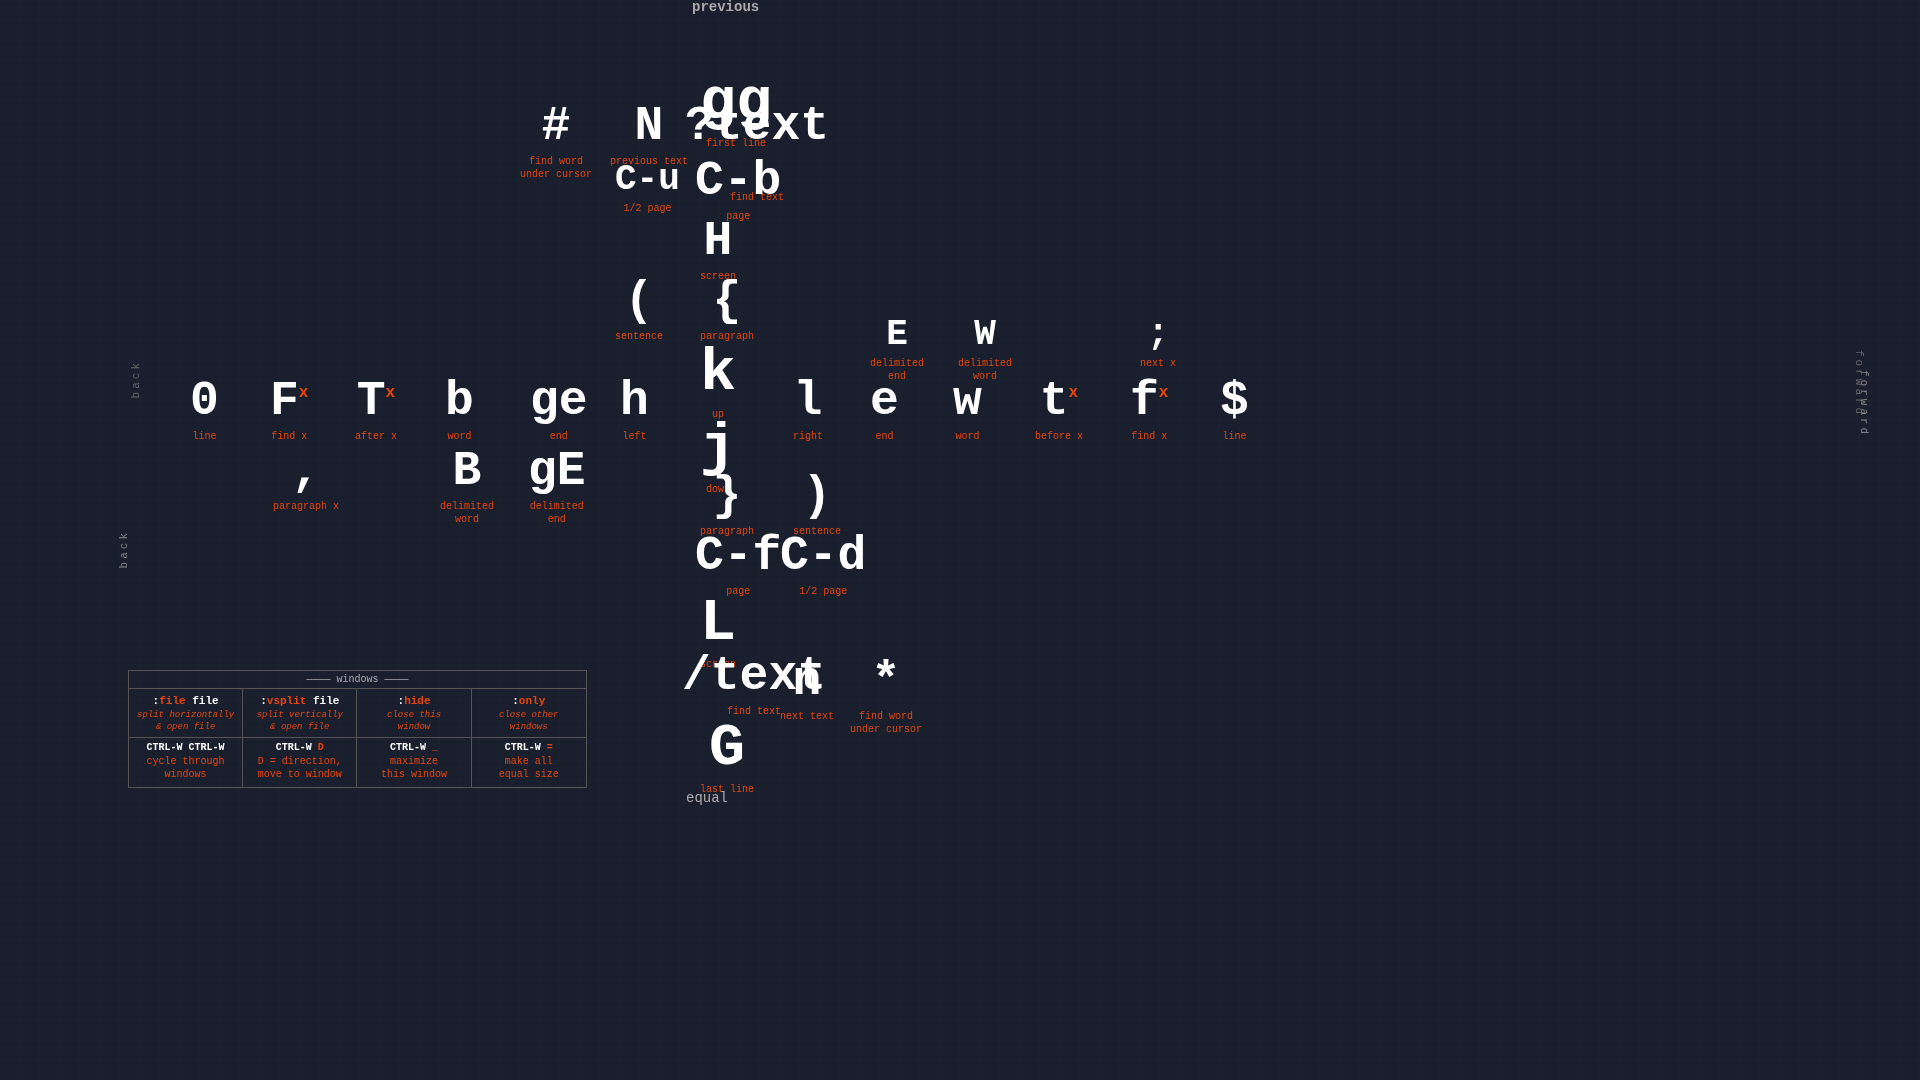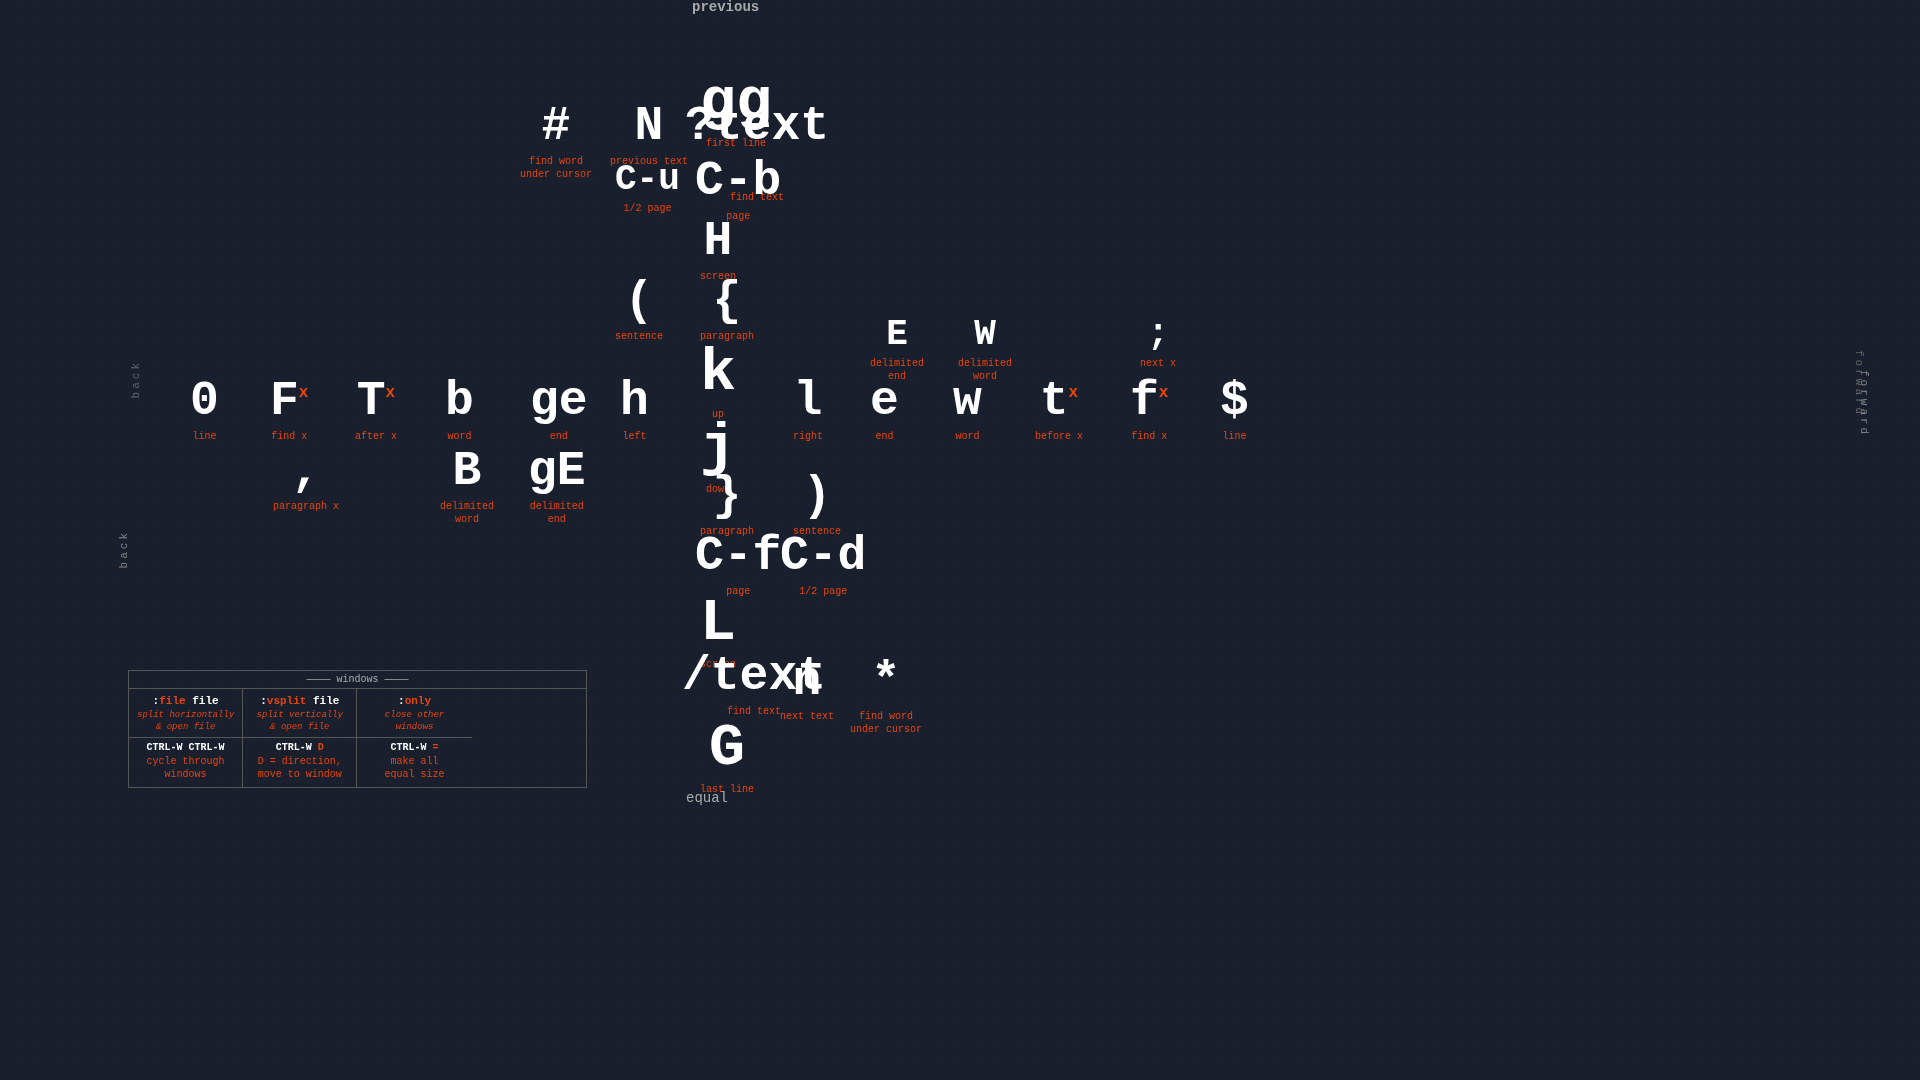--- a/index.html
+++ b/index.html
@@ -327,20 +327,27 @@
       <div class="win-shortcut-desc">cycle through<br>windows</div>
     </div>
     <div class="win-col">
       <div class="win-cmd">:<span class="red">vsplit</span> file</div>
       <div class="win-desc">split vertically<br>&amp; open file</div>
       <div class="win-divider" style="border-top:1px solid #555; margin: 4px -8px;"></div>
       <div class="win-shortcut">CTRL-W <span class="red">D</span></div>
       <div class="win-shortcut-desc">D = direction,<br>move to window</div>
     </div>
     <div class="win-col">
+      <div class="win-cmd">:<span class="red">hide</span></div>
+      <div class="win-desc">close this<br>window</div>
+      <div class="win-divider" style="border-top:1px solid #555; margin: 4px -8px;"></div>
+      <div class="win-shortcut">CTRL-W <span class="red">_</span></div>
+      <div class="win-shortcut-desc">maximize<br>this window</div>
+    </div>
+    <div class="win-col">
       <div class="win-cmd">:<span class="red">only</span></div>
       <div class="win-desc">close other<br>windows</div>
       <div class="win-divider" style="border-top:1px solid #555; margin: 4px -8px;"></div>
       <div class="win-shortcut">CTRL-W <span class="red">=</span></div>
       <div class="win-shortcut-desc">make all<br>equal size</div>
     </div>
   </div>
 </div>
 
 </body></html>

